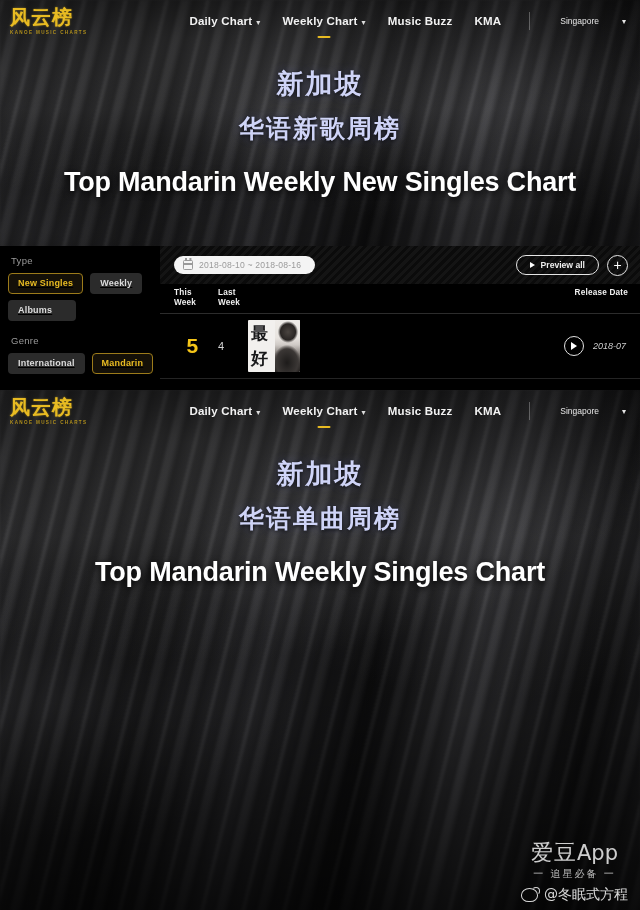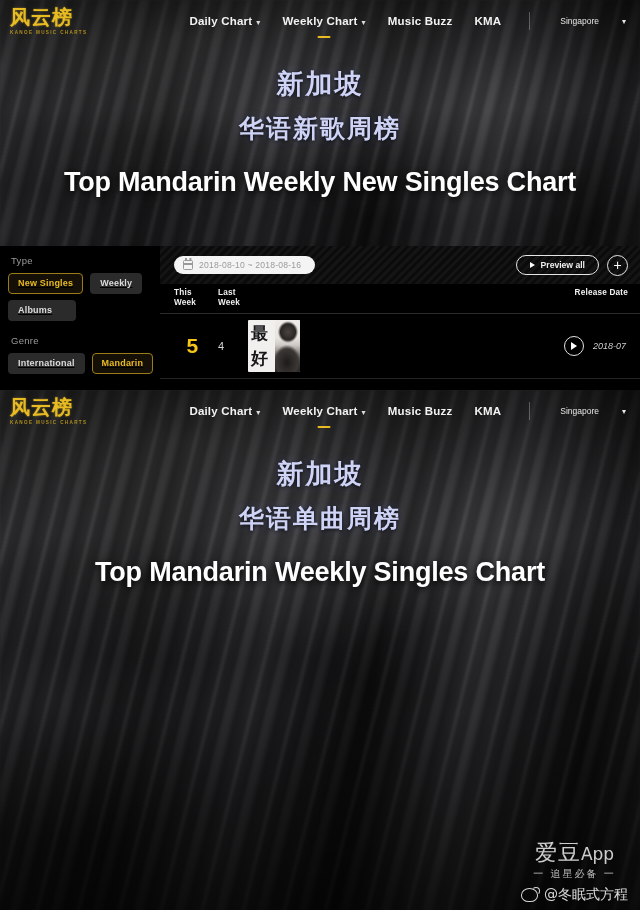--- a/index.html
+++ b/index.html
@@ -219,21 +219,21 @@
   }
 
   
   .watermark {
     position:absolute; right:12px; bottom:6px; z-index:40;
     text-align:center; pointer-events:none;
     color:rgba(255,255,255,.80);
     font-family:"DejaVu Sans","Liberation Sans",sans-serif;
   }
   .wm-top { font-size:22px; font-weight:400; letter-spacing:1px; line-height:1.05; white-space:nowrap; }
-  .wm-top .app { font-size:17px; letter-spacing:0; }
+  .wm-top .app { font-size:21px; letter-spacing:0; }
   .wm-mid {
     font-size:10px; letter-spacing:2px; margin-top:3px; white-space:nowrap;
     color:rgba(255,255,255,.72);
   }
   .wm-bot {
     display:flex; align-items:center; justify-content:center; gap:6px;
     margin-top:5px; font-size:14px; white-space:nowrap;
     color:rgba(255,255,255,.84);
   }
   .wb-icon {

